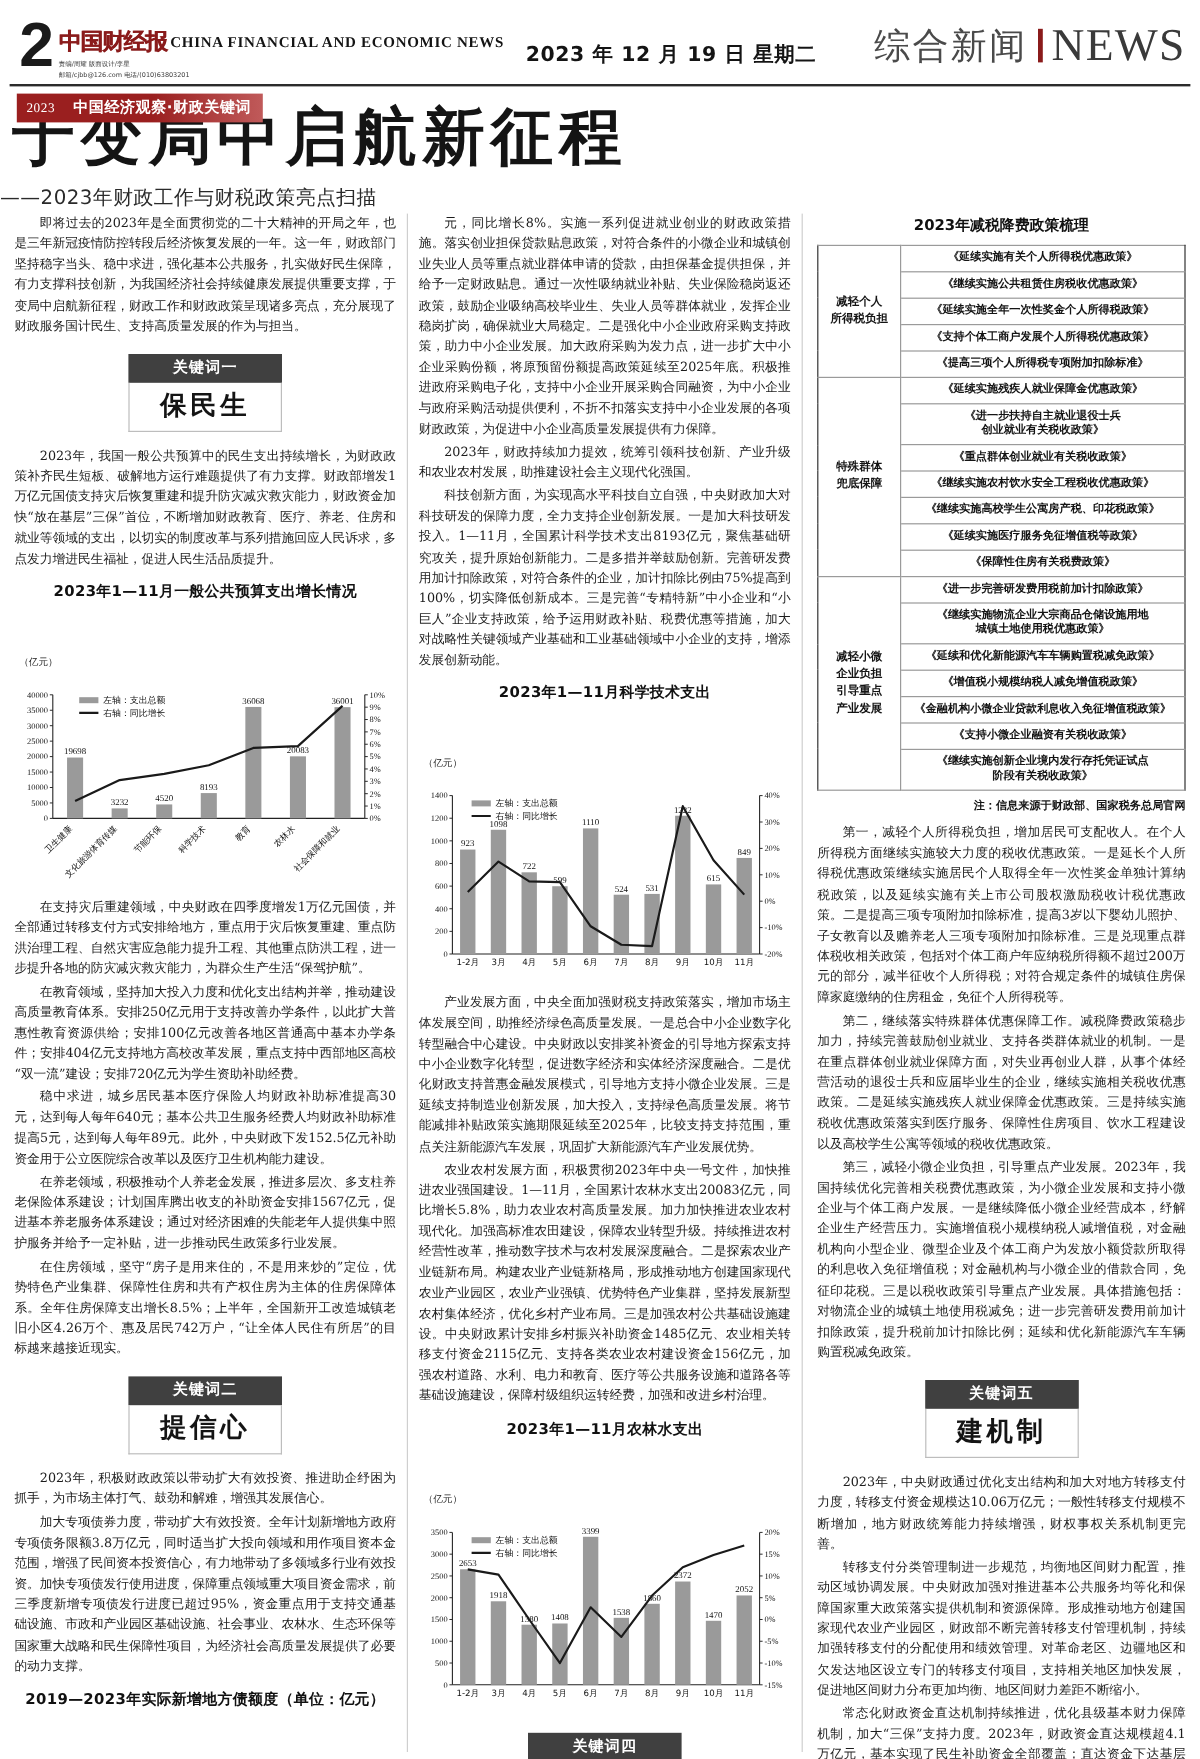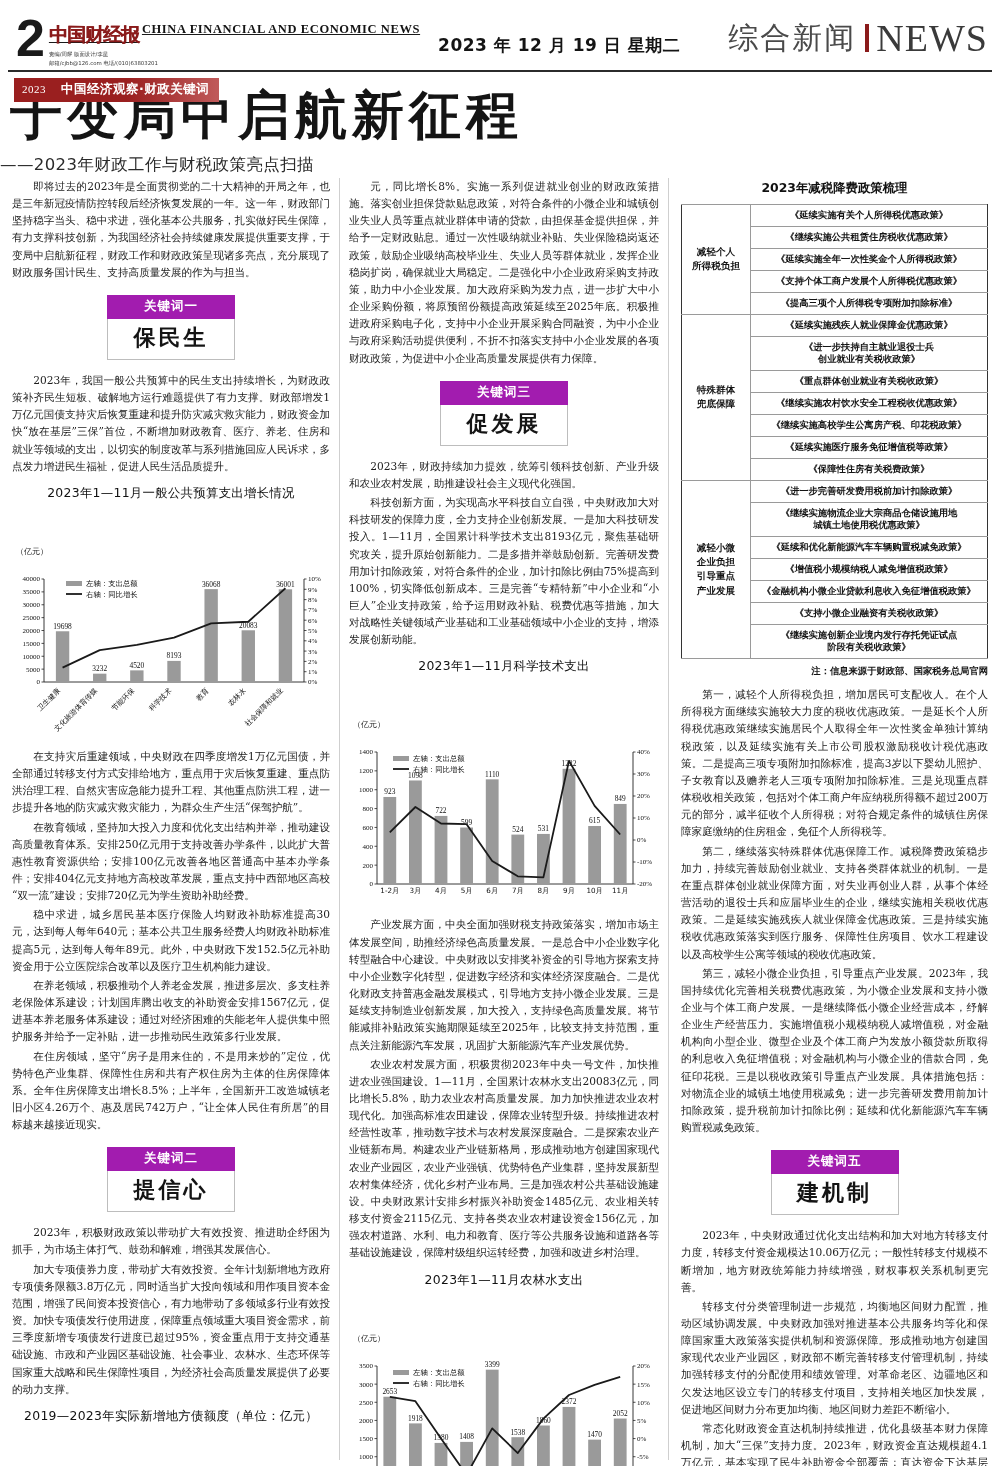--- a/index.html
+++ b/index.html
@@ -18,21 +18,21 @@
     margin:8px 8px 0 8px;
     display:flex;align-items:flex-start;
   }
   .pagenum{
     font-size:52px;line-height:52px;font-weight:700;
     font-family:"Liberation Sans",sans-serif;
     color:#1a1a1a;margin:4px 6px 0 8px;letter-spacing:-2px;
   }
   .mast-left{display:flex;align-items:flex-start;}
   .mast-brandcol{margin-top:14px;}
-  .brandrow{display:flex;align-items:flex-start;text-decoration:underline;}
+  .brandrow{display:flex;align-items:center;}
   .brand-cn{
     font-size:19px;font-weight:700;color:#8a1b1b;
     font-family:"DejaVu Sans",sans-serif;letter-spacing:-1px;
     text-shadow:0.5px 0 0 #8a1b1b;
   }
   .brand-en{
     font-size:12.5px;font-weight:700;letter-spacing:.6px;
     margin-left:3px;color:#141414;
     font-family:"Liberation Serif",serif;
   }
@@ -86,33 +86,33 @@
   p.body{
     font-size:10.6px;line-height:1.62;text-align:justify;
     text-indent:2em;margin:0 0 2px 0;color:#1c1c1c;
     font-family:"DejaVu Serif","Liberation Serif",serif;
     letter-spacing:0;
   }
 
   
   .kwblock{margin:14px auto 12px auto;width:128px;text-align:center;}
   .kwtop{
-    background:#a21caf;color:#fff;font-size:12.5px;font-weight:700;
+    background:#404040;color:#fff;font-size:12.5px;font-weight:700;
     padding:3px 0 4px 0;font-family:"DejaVu Sans",sans-serif;letter-spacing:1px;
   }
   .kwbot{
     border:1.2px solid #bdbdbd;border-top:none;
     font-size:22px;font-weight:700;padding:4px 0 6px 0;
     font-family:"DejaVu Serif",serif;letter-spacing:3px;color:#141414;
   }
 
   
   .chart{margin:10px 0 6px 0;}
   .chart-title{
-    text-align:center;font-size:12.4px;font-weight:400;margin-bottom:4px;
+    text-align:center;font-size:12.4px;font-weight:700;margin-bottom:4px;
     font-family:"DejaVu Sans",sans-serif;letter-spacing:.3px;color:#111;
   }
   .chart-unit{font-size:8px;margin-left:4px;color:#222;font-family:"DejaVu Sans",sans-serif;margin-top:44px;}
   .chart-svg{display:block;}
   .legend-txt{font-size:7.4px;font-family:"DejaVu Sans",sans-serif;fill:#111;}
   .axis-txt{font-size:7px;font-family:"Liberation Serif",serif;fill:#111;}
   .vallbl{font-size:7.4px;font-family:"Liberation Serif",serif;fill:#111;}
   .catlbl{font-size:7.2px;font-family:"DejaVu Sans",sans-serif;fill:#111;}
 
   
@@ -344,24 +344,20 @@
           <rect x="201.60000000000002" y="152.8" width="5.5" height="5.5" fill="#e2e2e2" stroke="#999" stroke-width="0.3"></rect>
           <text x="209.60000000000002" y="157.6" class="legend-txt" text-anchor="start">新增一般债额度</text>
         </svg>
     </div>
 
   </div>
 
   <div class="col col2">
     <p class="body">元，同比增长8%。实施一系列促进就业创业的财政政策措施。落实创业担保贷款贴息政策，对符合条件的小微企业和城镇创业失业人员等重点就业群体申请的贷款，由担保基金提供担保，并给予一定财政贴息。通过一次性吸纳就业补贴、失业保险稳岗返还政策，鼓励企业吸纳高校毕业生、失业人员等群体就业，发挥企业稳岗扩岗，确保就业大局稳定。二是强化中小企业政府采购支持政策，助力中小企业发展。加大政府采购为发力点，进一步扩大中小企业采购份额，将原预留份额提高政策延续至2025年底。积极推进政府采购电子化，支持中小企业开展采购合同融资，为中小企业与政府采购活动提供便利，不折不扣落实支持中小企业发展的各项财政政策，为促进中小企业高质量发展提供有力保障。</p>
 
-    <div class="kwblock">
-      <div class="kwtop">关键词三</div>
-      <div class="kwbot">促发展</div>
-    </div>
 
     <p class="body">2023年，财政持续加力提效，统筹引领科技创新、产业升级和农业农村发展，助推建设社会主义现代化强国。</p>
     <p class="body">科技创新方面，为实现高水平科技自立自强，中央财政加大对科技研发的保障力度，全力支持企业创新发展。一是加大科技研发投入。1—11月，全国累计科学技术支出8193亿元，聚焦基础研究攻关，提升原始创新能力。二是多措并举鼓励创新。完善研发费用加计扣除政策，对符合条件的企业，加计扣除比例由75%提高到100%，切实降低创新成本。三是完善“专精特新”中小企业和“小巨人”企业支持政策，给予运用财政补贴、税费优惠等措施，加大对战略性关键领域产业基础和工业基础领域中小企业的支持，增添发展创新动能。</p>
 
     <div class="chart">
       <div class="chart-title">2023年1—11月科学技术支出</div>
       <div class="chart-unit">（亿元）</div>
       <svg class="chart-svg" id="svg-chart3" width="310" height="180" viewBox="0 0 310 180">
           <line x1="28" y1="22" x2="28" y2="154" stroke="#222" stroke-width="0.9"></line>
           <line x1="28" y1="154" x2="284" y2="154" stroke="#222" stroke-width="0.9"></line>

